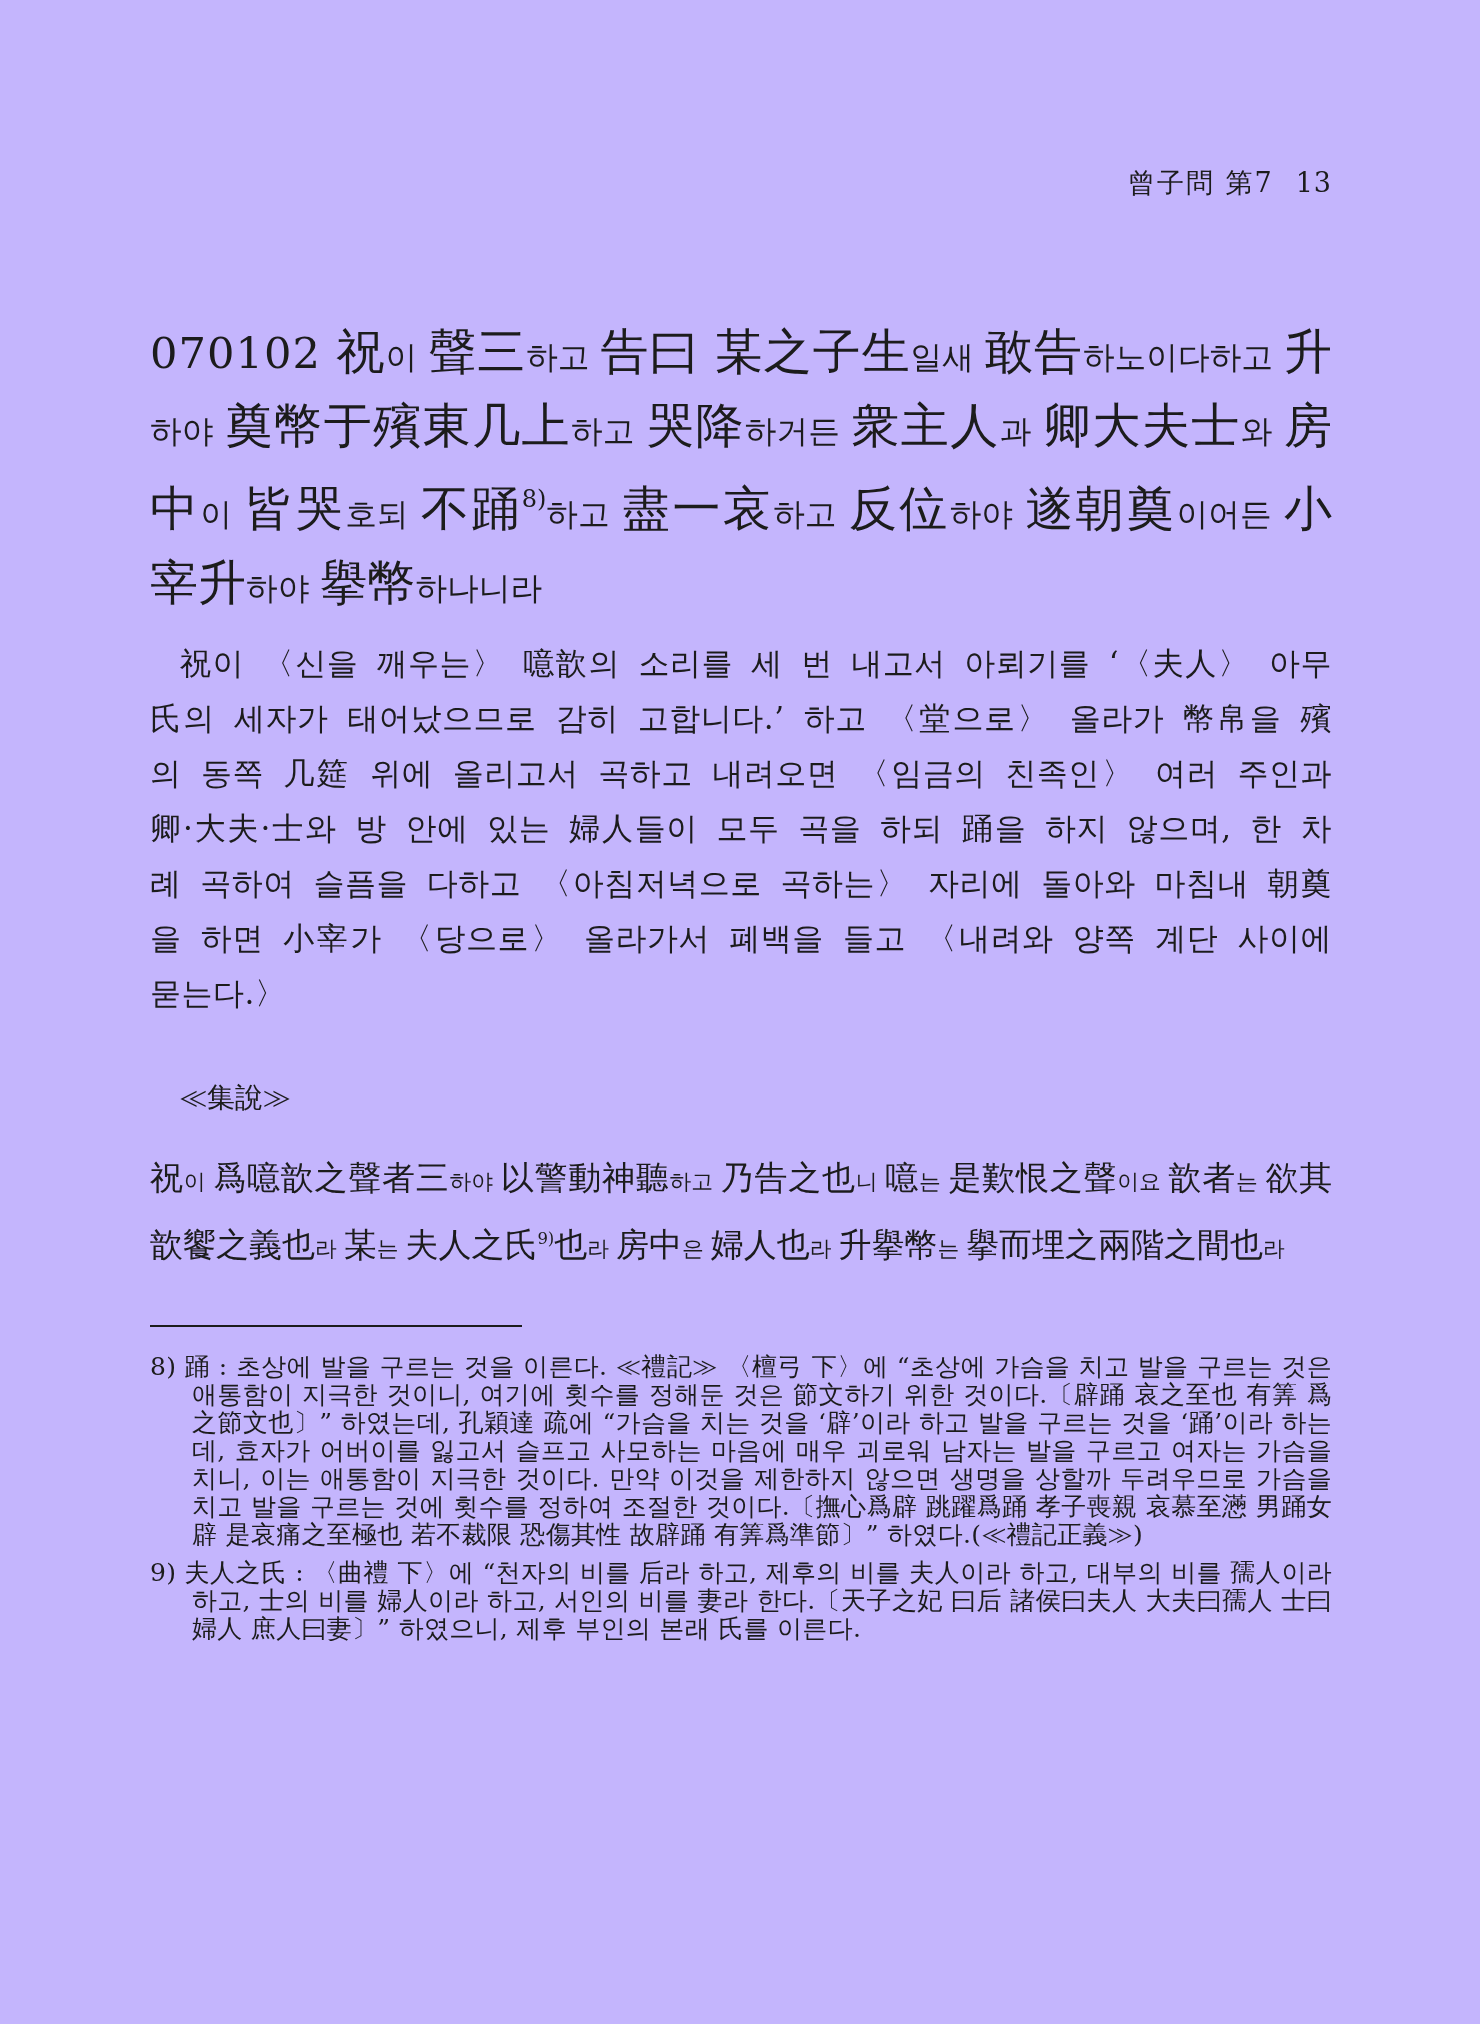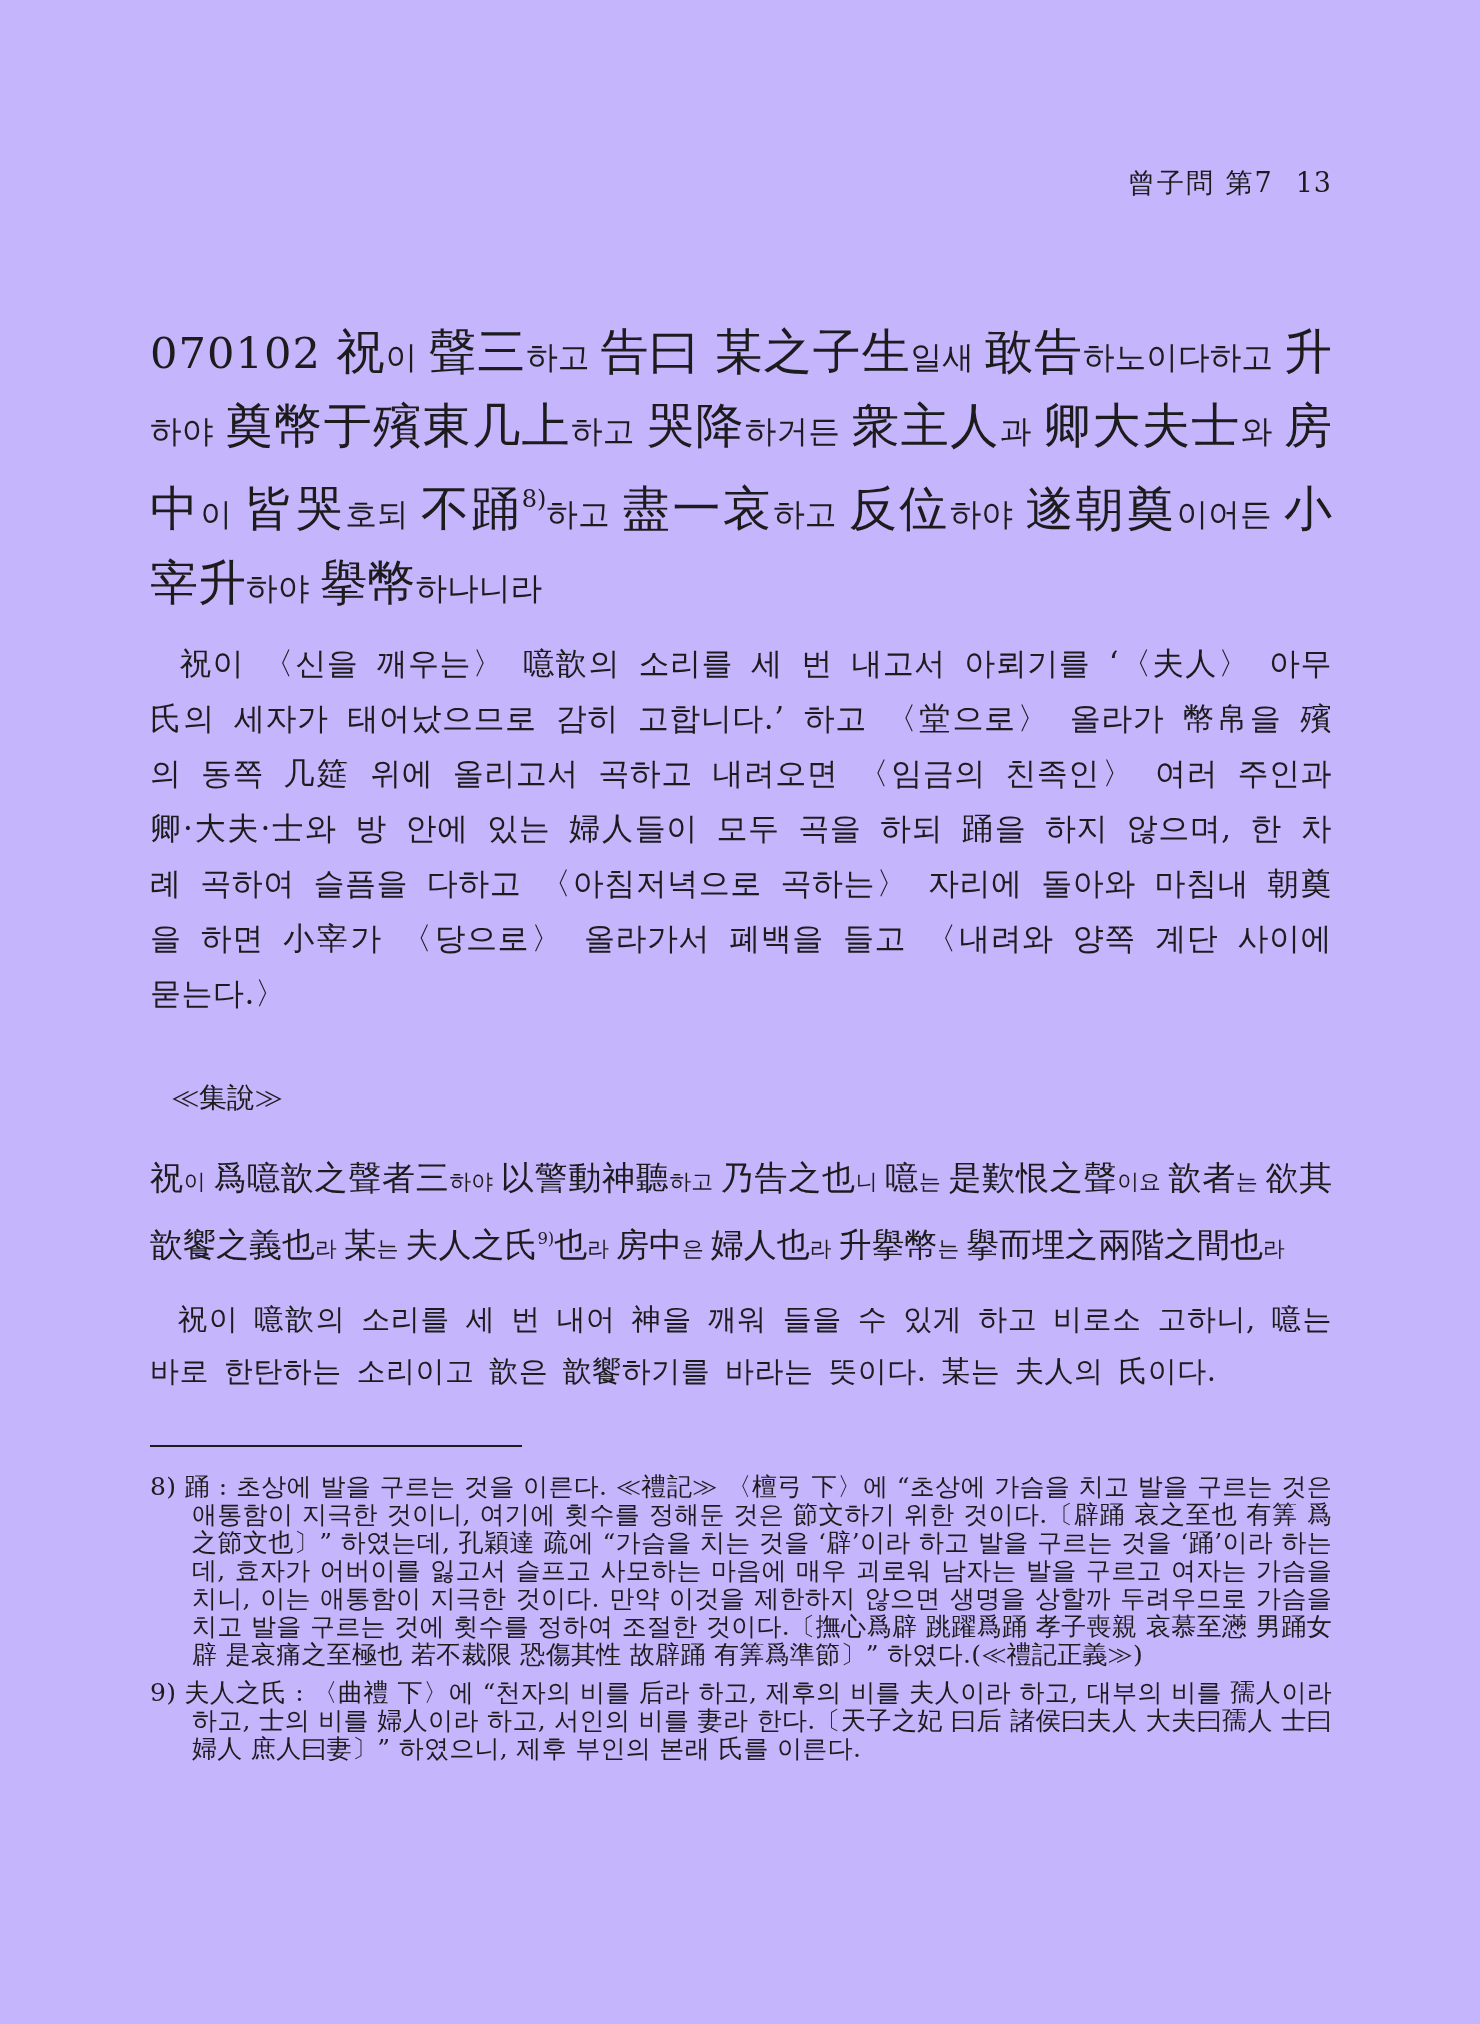--- a/index.html
+++ b/index.html
@@ -37,21 +37,21 @@
     margin-top: 14px;
     font-size: 31px;
     line-height: 55px;
     text-align: justify;
     text-indent: 30px;
     letter-spacing: 0.5px;
     word-spacing: 7px;
   }
   .jip-head {
     margin-top: 60px;
-    margin-left: 21px;
+    margin-left: 29px;
     font-size: 28px;
     line-height: 34px;
   }
   .jip-text {
     margin-top: 34px;
     font-size: 33px;
     line-height: 57px;
     text-align: justify;
   }
   .trans2 {
@@ -89,21 +89,20 @@
   </div>
 
   <div class="original"><span class="seg-n">070102 </span><span class="seg-h">祝</span><span class="seg-k">이 </span><span class="seg-h">聲三</span><span class="seg-k">하고 </span><span class="seg-h">告曰 某之子生</span><span class="seg-k">일새 </span><span class="seg-h">敢告</span><span class="seg-k">하노이다하고 </span><span class="seg-h">升</span><span class="seg-k">하야 </span><span class="seg-h">奠幣于殯東几上</span><span class="seg-k">하고 </span><span class="seg-h">哭降</span><span class="seg-k">하거든 </span><span class="seg-h">衆主人</span><span class="seg-k">과 </span><span class="seg-h">卿大夫士</span><span class="seg-k">와 </span><span class="seg-h">房中</span><span class="seg-k">이 </span><span class="seg-h">皆哭</span><span class="seg-k">호되 </span><span class="seg-h">不踊</span><span class="seg-s">8)</span><span class="seg-k">하고 </span><span class="seg-h">盡一哀</span><span class="seg-k">하고 </span><span class="seg-h">反位</span><span class="seg-k">하야 </span><span class="seg-h">遂朝奠</span><span class="seg-k">이어든 </span><span class="seg-h">小宰升</span><span class="seg-k">하야 </span><span class="seg-h">擧幣</span><span class="seg-k">하나니라</span></div>
 
   <p class="trans1">祝이 〈신을 깨우는〉 噫歆의 소리를 세 번 내고서 아뢰기를 ‘〈夫人〉 아무氏의 세자가 태어났으므로 감히 고합니다.’ 하고 〈堂으로〉 올라가 幣帛을 殯의 동쪽 几筵 위에 올리고서 곡하고 내려오면 〈임금의 친족인〉 여러 주인과 卿·大夫·士와 방 안에 있는 婦人들이 모두 곡을 하되 踊을 하지 않으며, 한 차례 곡하여 슬픔을 다하고 〈아침저녁으로 곡하는〉 자리에 돌아와 마침내 朝奠을 하면 小宰가 〈당으로〉 올라가서 폐백을 들고 〈내려와 양쪽 계단 사이에 묻는다.〉</p>
 
   <div class="jip-head">≪集說≫</div>
 
   <div class="jip-text"><span class="seg-h">祝</span><span class="seg-k">이 </span><span class="seg-h">爲噫歆之聲者三</span><span class="seg-k">하야 </span><span class="seg-h">以警動神聽</span><span class="seg-k">하고 </span><span class="seg-h">乃告之也</span><span class="seg-k">니 </span><span class="seg-h">噫</span><span class="seg-k">는 </span><span class="seg-h">是歎恨之聲</span><span class="seg-k">이요 </span><span class="seg-h">歆者</span><span class="seg-k">는 </span><span class="seg-h">欲其歆饗之義也</span><span class="seg-k">라 </span><span class="seg-h">某</span><span class="seg-k">는 </span><span class="seg-h">夫人之氏</span><span class="seg-s">9)</span><span class="seg-h">也</span><span class="seg-k">라 </span><span class="seg-h">房中</span><span class="seg-k">은 </span><span class="seg-h">婦人也</span><span class="seg-k">라 </span><span class="seg-h">升擧幣</span><span class="seg-k">는 </span><span class="seg-h">擧而埋之兩階之間也</span><span class="seg-k">라</span></div>
 
-  <p class="trans2">祝이 噫歆의 소리를 세 번 내어 神을 깨워 들을 수 있게 하고 비로소 고하니, 噫는 바로 한탄하는 소리이고 歆은 歆饗하기를 바라는 뜻이다. 某는 夫人의 氏이다.</p>
 
   <hr class="fn-rule">
 
   <div class="footnotes">
     <div class="footnote">
       <span class="fn-num">8)</span><span>踊 : 초상에 발을 구르는 것을 이른다. ≪禮記≫ 〈檀弓 下〉에 “초상에 가슴을 치고 발을 구르는 것은 애통함이 지극한 것이니, 여기에 횟수를 정해둔 것은 節文하기 위한 것이다.〔辟踊 哀之至也 有筭 爲之節文也〕” 하였는데, 孔穎達 疏에 “가슴을 치는 것을 ‘辟’이라 하고 발을 구르는 것을 ‘踊’이라 하는데, 효자가 어버이를 잃고서 슬프고 사모하는 마음에 매우 괴로워 남자는 발을 구르고 여자는 가슴을 치니, 이는 애통함이 지극한 것이다. 만약 이것을 제한하지 않으면 생명을 상할까 두려우므로 가슴을 치고 발을 구르는 것에 횟수를 정하여 조절한 것이다.〔撫心爲辟 跳躍爲踊 孝子喪親 哀慕至懣 男踊女辟 是哀痛之至極也 若不裁限 恐傷其性 故辟踊 有筭爲準節〕” 하였다.(≪禮記正義≫)</span>
     </div>
     <div class="footnote">
       <span class="fn-num">9)</span><span>夫人之氏 : 〈曲禮 下〉에 “천자의 비를 后라 하고, 제후의 비를 夫人이라 하고, 대부의 비를 孺人이라 하고, 士의 비를 婦人이라 하고, 서인의 비를 妻라 한다.〔天子之妃 曰后 諸侯曰夫人 大夫曰孺人 士曰婦人 庶人曰妻〕” 하였으니, 제후 부인의 본래 氏를 이른다.</span>
     </div>

